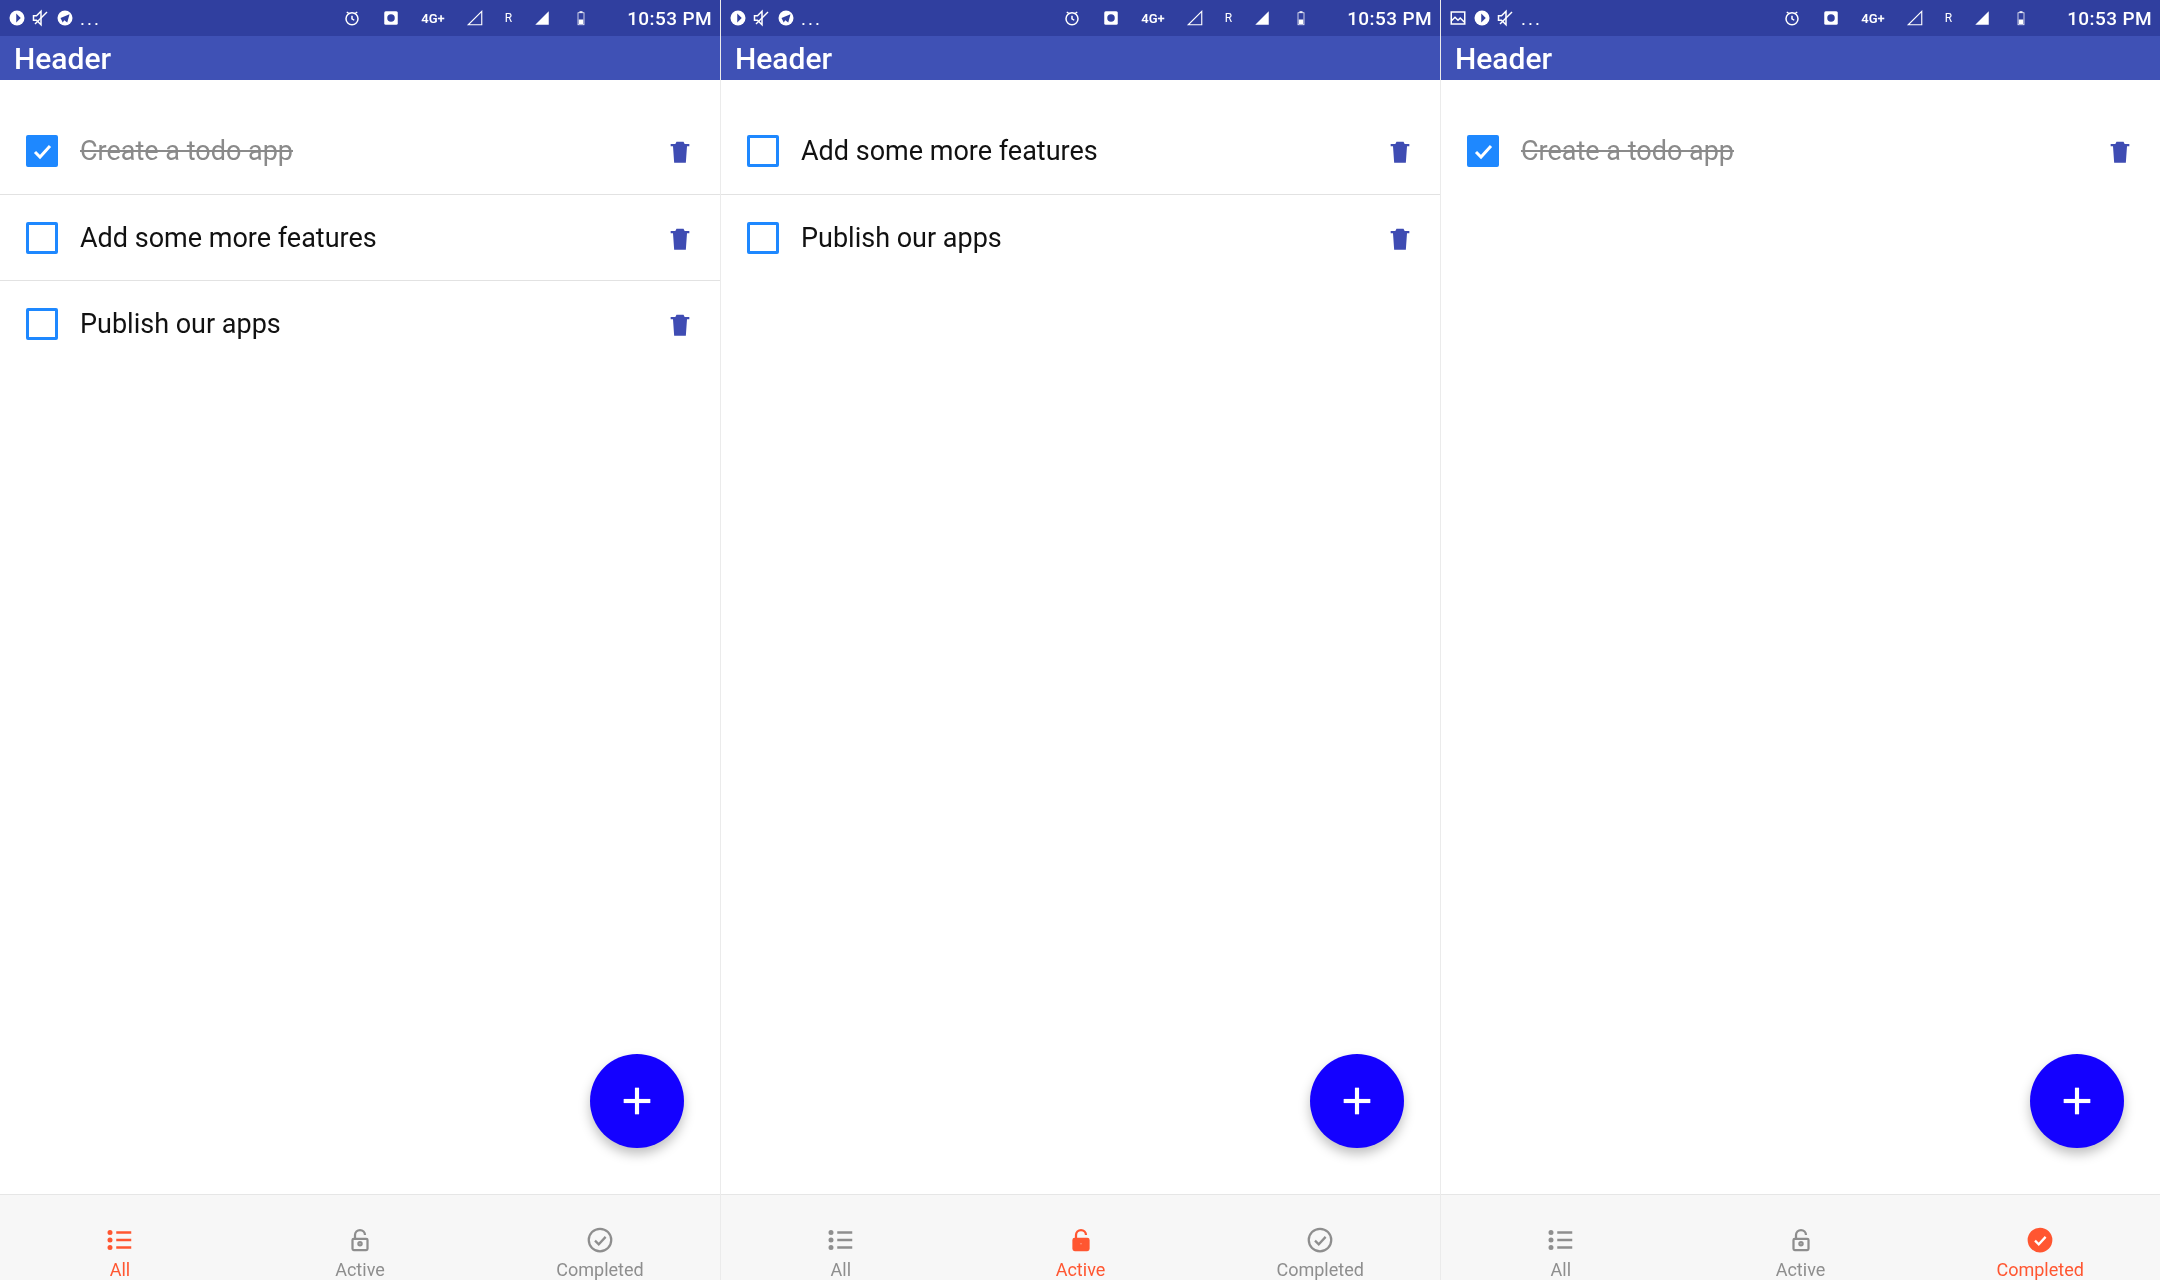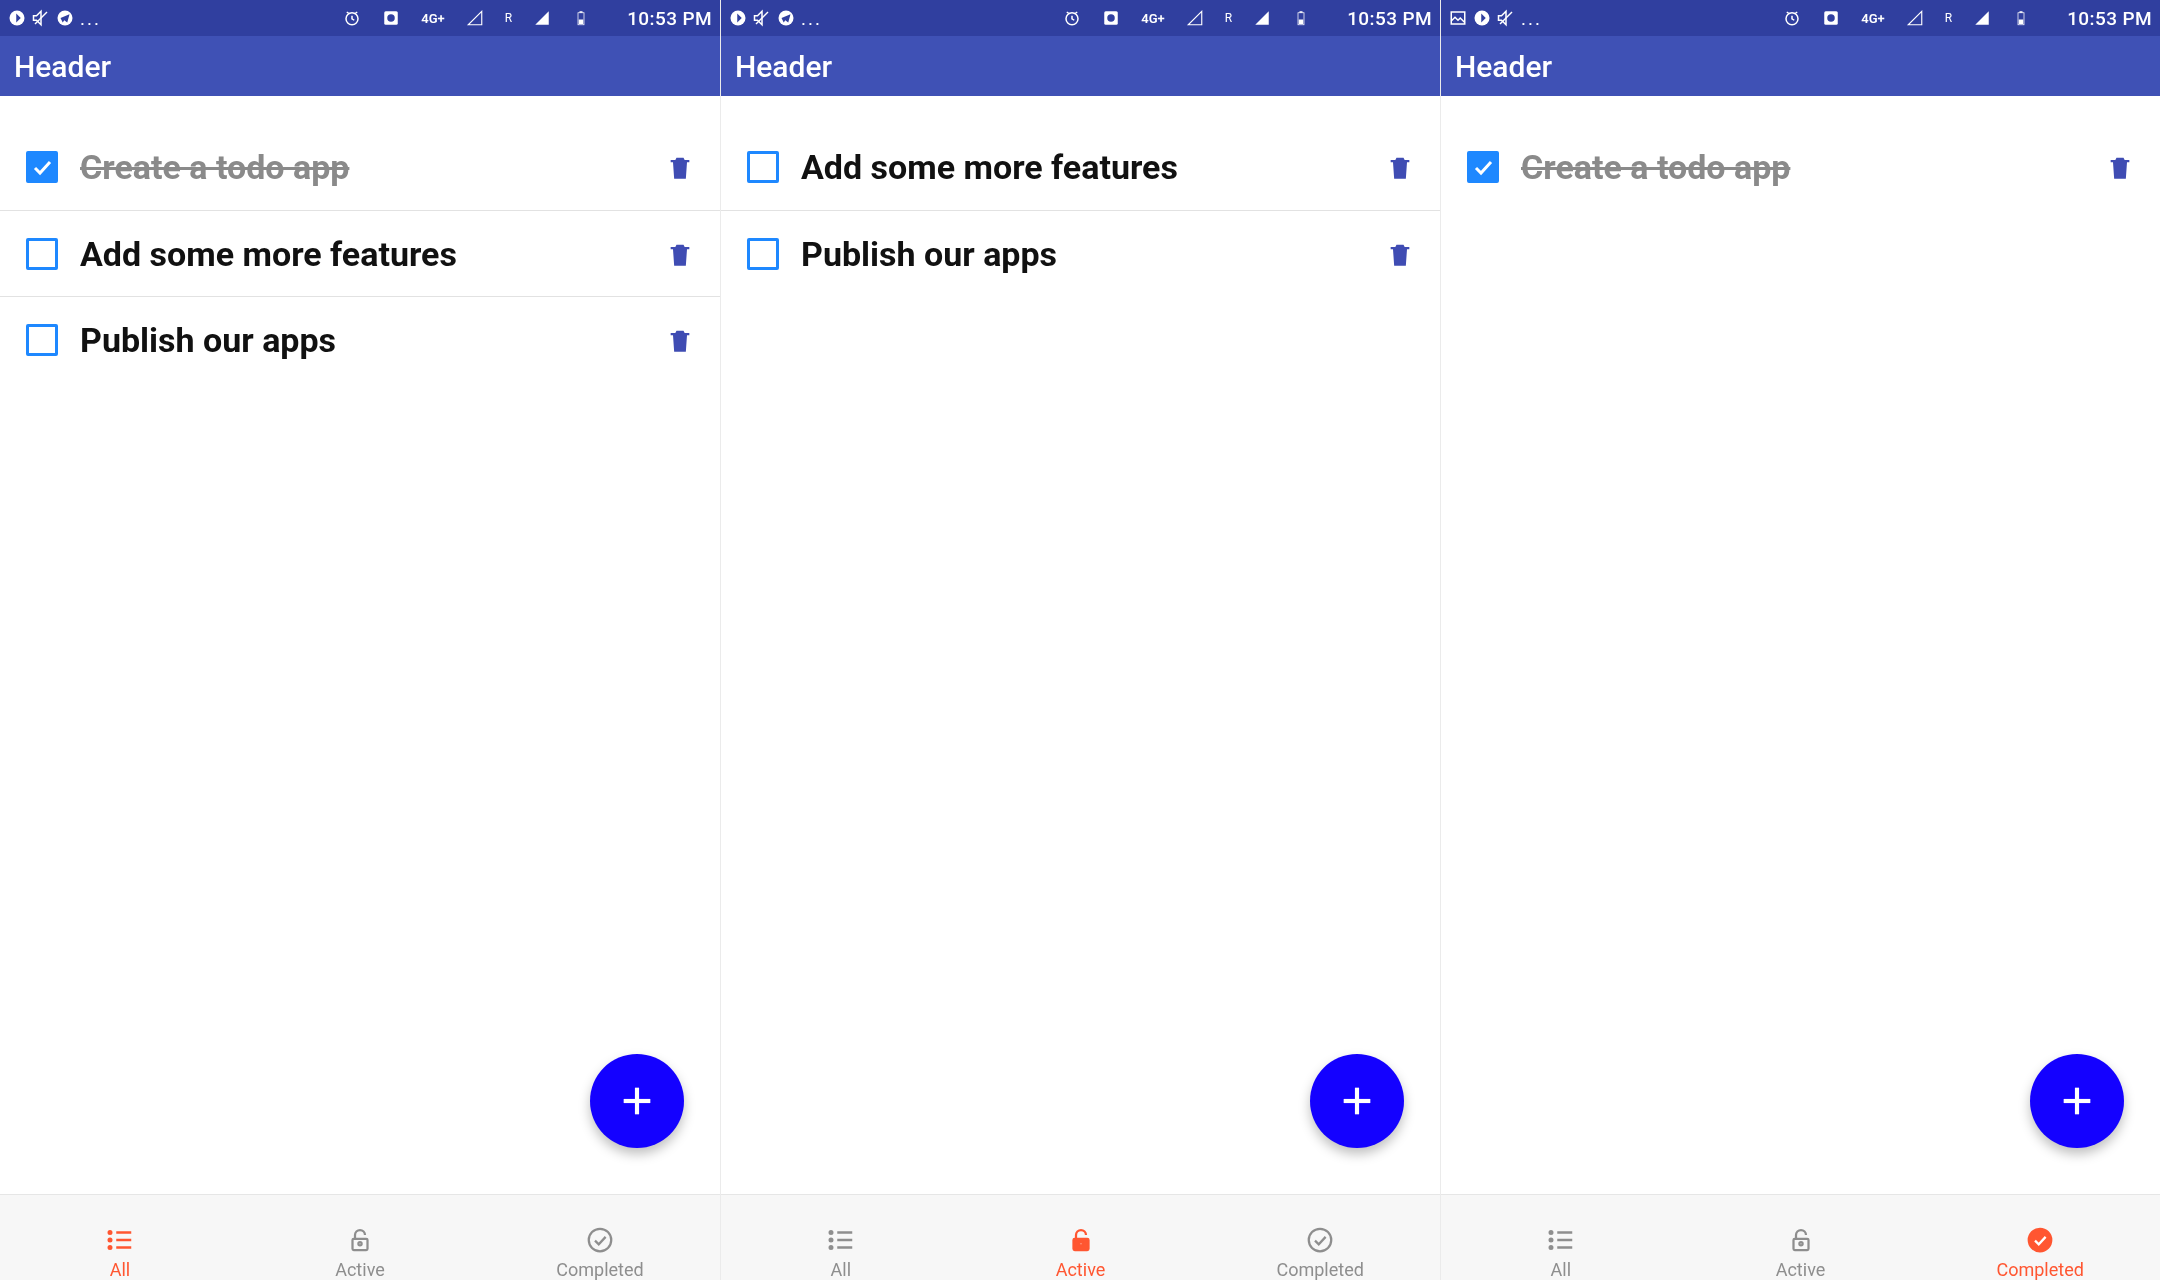--- a/index.html
+++ b/index.html
@@ -11,30 +11,30 @@
   
   .status-bar { height: 36px; background: #303F9F; color: #fff; display: flex; align-items: center; justify-content: space-between; padding: 0 8px; font-size: 19px; }
   .status-left { display: flex; align-items: center; gap: 6px; }
   .status-right { display: flex; align-items: center; gap: 21px; }
   .status-right .time { margin-left: 16px; font-weight: 500; letter-spacing: .4px; }
   .status-ico { width: 18px; height: 18px; display: inline-flex; align-items: center; justify-content: center; }
   .status-ico svg { width: 18px; height: 18px; fill: #fff; }
   .dots { letter-spacing: 2px; }
 
   
-  .app-bar { height: 60px; background: #3F51B5; color: #fff; display: flex; align-items: center; padding: 8px 14px; font-size: 30px; font-weight: 500; }
+  .app-bar { height: 44px; background: #3F51B5; color: #fff; display: flex; align-items: center; padding: 8px 14px; font-size: 30px; font-weight: 500; }
 
   
   .content { flex: 1; background: #fff; padding-top: 28px; }
   .todo-row { display: flex; align-items: center; height: 86px; padding: 0 26px; }
   .todo-row + .todo-row { border-top: 1px solid #e2e2e2; }
   .checkbox { width: 32px; height: 32px; border: 3px solid #1e88ff; border-radius: 2px; display: inline-flex; align-items: center; justify-content: center; margin-right: 22px; flex-shrink: 0; }
   .checkbox.checked { background: #1e88ff; }
   .checkbox.checked svg { width: 24px; height: 24px; stroke: #fff; stroke-width: 3; fill: none; }
-  .todo-text { flex: 1; font-size: 34px; color: #111; font-weight: bold; }
+  .todo-text { flex: 1; font-size: 27px; color: #111; }
   .todo-text.done { text-decoration: line-through; color: #8a8a8a; }
   .trash { width: 28px; height: 32px; }
   .trash svg { width: 28px; height: 32px; fill: #3F4CB3; }
 
   
   .fab { position: absolute; right: 36px; bottom: 132px; width: 94px; height: 94px; border-radius: 50%; background: #1401ff; color: #fff; display: flex; align-items: center; justify-content: center; box-shadow: 0 6px 12px rgba(0,0,0,0.25); }
   .fab svg { width: 40px; height: 40px; stroke: #fff; stroke-width: 2.5; }
 
   
   .tabs { height: 86px; background: #f7f7f7; border-top: 1px solid #e6e6e6; display: flex; }

